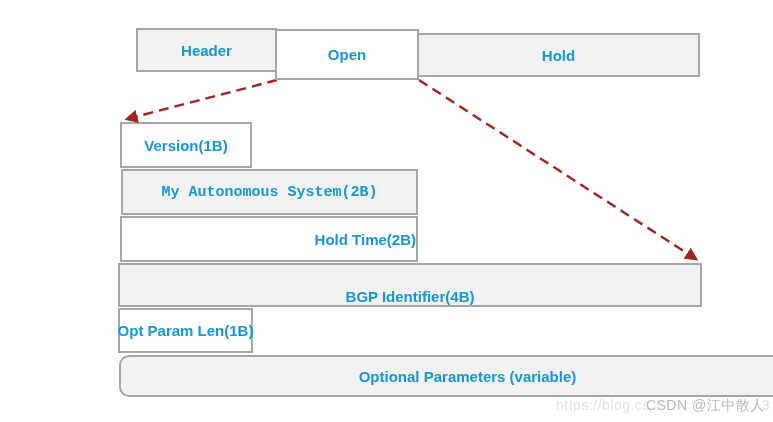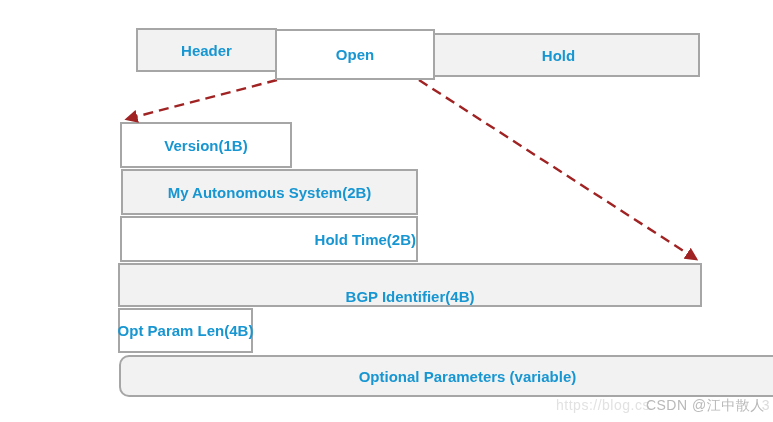--- a/index.html
+++ b/index.html
@@ -15,25 +15,25 @@
     box-sizing:border-box;
     border:2px solid #a6a6a6;
     display:flex;align-items:center;justify-content:center;
     font-weight:bold;font-size:15px;color:#1796d2;
     white-space:nowrap;
   }
   .fill-gray{background:#f2f2f2;}
   .fill-white{background:#ffffff;}
   
   .box-header{left:136px;top:28px;width:141px;height:44px;text-align:center;}
-  .box-open  {left:275px;top:29px;width:160px;height:51px;z-index:2;}
+  .box-open  {left:275px;top:29px;width:144px;height:51px;z-index:2;}
   .box-data  {left:417px;top:33px;width:283px;height:44px;}
   
-  .f-version {left:120px;top:122px;width:172px;height:46px;}
-  .f-myas    {left:121px;top:169px;width:297px;height:46px;}
+  .f-version {left:120px;top:122px;width:132px;height:46px;}
+  .f-myas    {left:121px;top:169px;width:297px;height:46px;font-family:Liberation Mono, monospace;}
   .f-hold    {left:120px;top:216px;width:298px;height:46px;justify-content:flex-end;}
   .f-bgpid   {left:118px;top:263px;width:584px;height:44px;align-items:flex-end;}
   .f-optlen  {left:118px;top:308px;width:135px;height:45px;}
   .f-optpar  {left:119px;top:355px;width:697px;height:42px;border-radius:10px;}
   
   #arrows{position:absolute;left:0;top:0;width:773px;height:422px;z-index:1;pointer-events:none;}
   
   .watermark{
     position:absolute;right:3px;bottom:7px;
     font-size:14px;white-space:nowrap;z-index:3;
@@ -74,21 +74,21 @@
   <div class="box fill-gray f-myas">
     <span>My Autonomous System(2B)</span>
   </div>
   <div class="box fill-white f-hold">
     <span>Hold Time(2B)</span>
   </div>
   <div class="box fill-gray f-bgpid">
     <span>BGP Identifier(4B)</span>
   </div>
   <div class="box fill-white f-optlen">
-    <span>Opt Param Len(4B)</span>
+    <span>Opt Param Len(1B)</span>
   </div>
   <div class="box fill-gray f-optpar">
     <span>Optional Parameters (variable)</span>
   </div>
 
   <div class="watermark">
     <span class="wm-url">https://blog.cs</span><span class="wm-handle">CSDN @江中散人</span><span class="wm-suffix">3</span>
   </div>
 
 </div>

